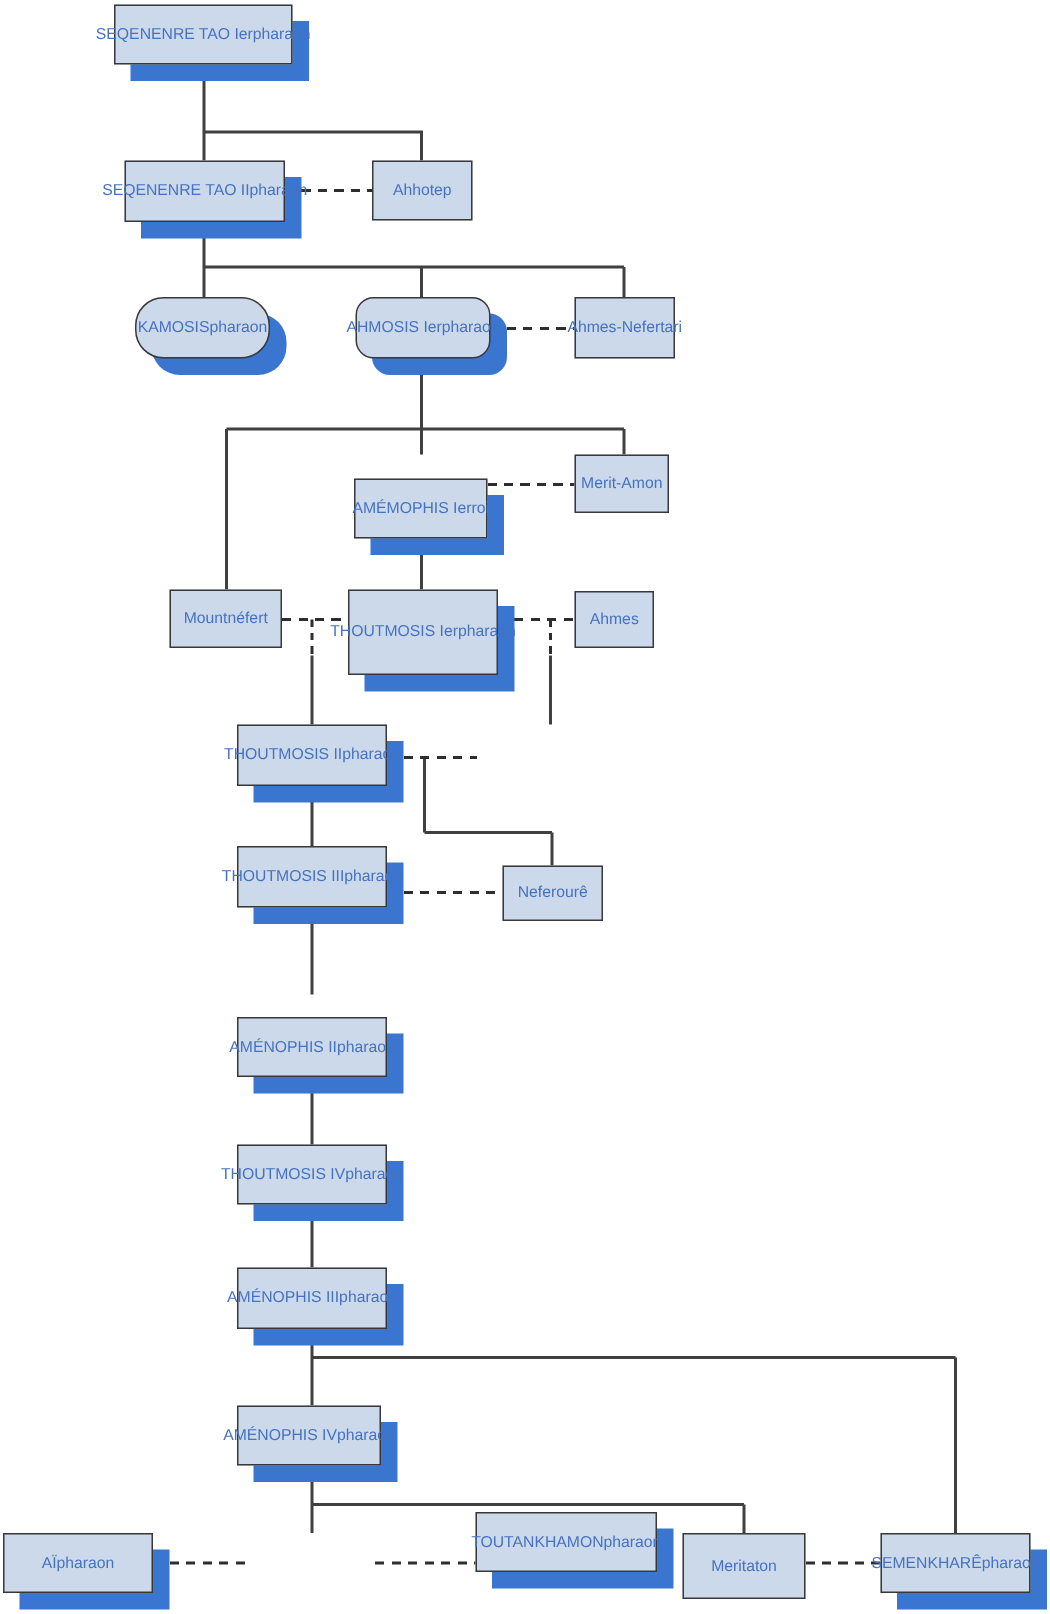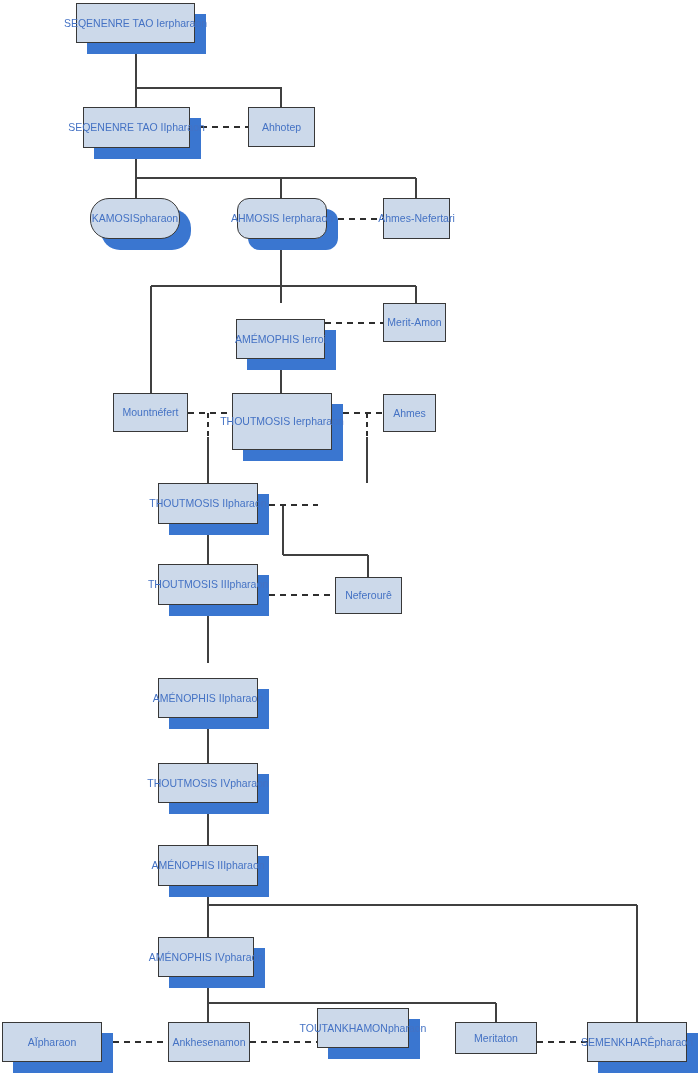--- a/index.html
+++ b/index.html
@@ -139,27 +139,24 @@
       <div class="node-line">pharaon</div>
     </div>
     <div class="node shadow" style="left: 158px; top: 937px; width: 96px; height: 40px;">
       <div class="node-line">AMÉNOPHIS IV</div>
       <div class="node-line">pharaon</div>
     </div>
     <div class="node shadow" style="left: 2px; top: 1022px; width: 100px; height: 40px;">
       <div class="node-line">AÏ</div>
       <div class="node-line">pharaon</div>
     </div>
-    <div class="node" style="left: 168px; top: 1022px; width: 82px; height: 40px;">
-      <div class="node-line">Ankhesenamon</div>
-    </div>
-    <div class="node shadow" style="left: 317px; top: 1008px; width: 92px; height: 40px;">
+    <div class="node shadow" style="left: 317px; top: 1008px; width: 121px; height: 40px;">
       <div class="node-line">TOUTANKHAMON</div>
       <div class="node-line">pharaon</div>
     </div>
-    <div class="node" style="left: 455px; top: 1022px; width: 82px; height: 32px;">
+    <div class="node" style="left: 455px; top: 1022px; width: 82px; height: 44px;">
       <div class="node-line">Meritaton</div>
     </div>
     <div class="node shadow" style="left: 587px; top: 1022px; width: 100px; height: 40px;">
       <div class="node-line">SEMENKHARÊ</div>
       <div class="node-line">pharaon</div>
     </div>
   </div>
 
 </body></html>

